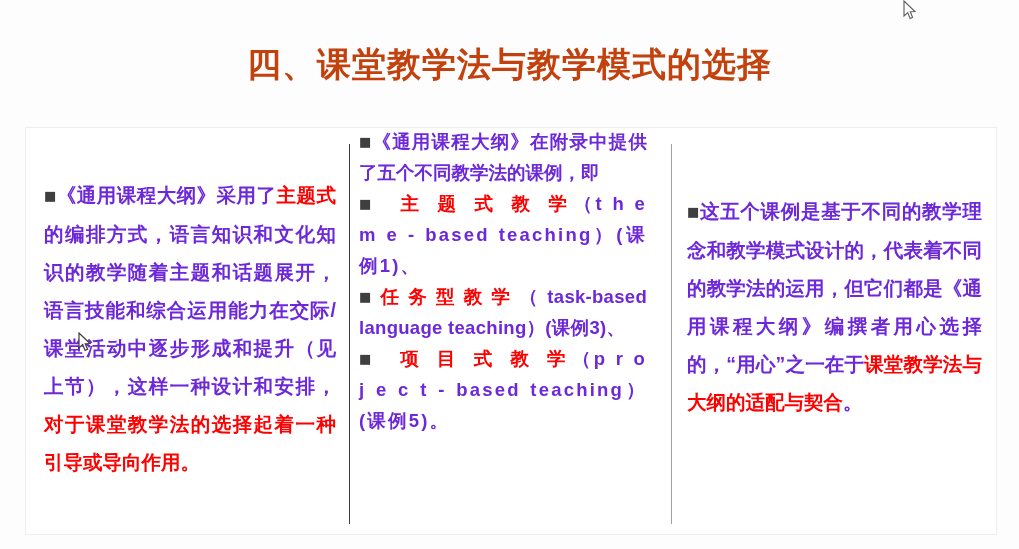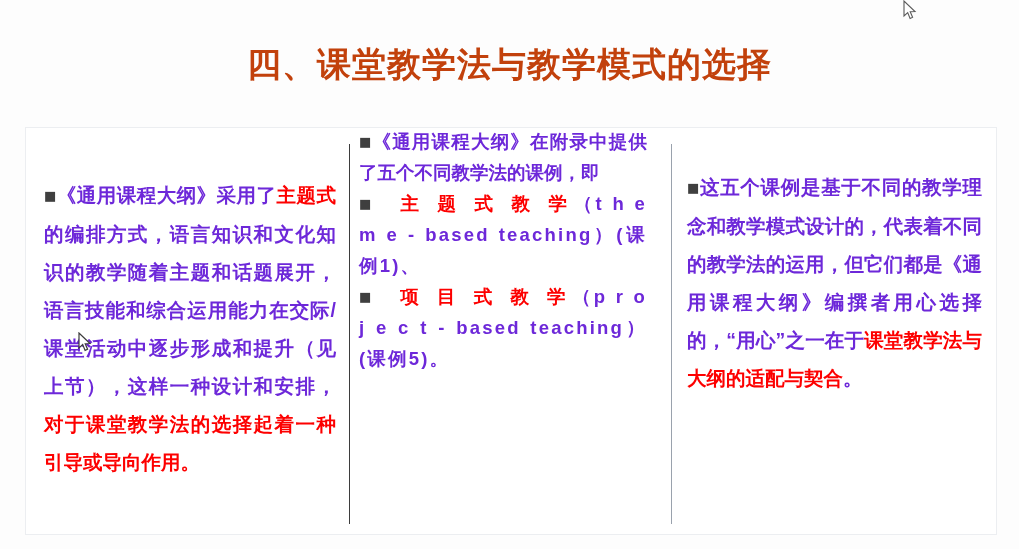--- a/index.html
+++ b/index.html
@@ -98,21 +98,21 @@
     text-align: justify;
     text-justify: inter-ideograph;
     font-size: 18.5px;
     line-height: 31px;
   }
   .mid-block .para { font-size: 18.5px; line-height: 31px; }
 
   .right-block {
     position: absolute;
     left: 16px;
-    top: 40px;
+    top: 64px;
     width: 295px;
     text-align: justify;
     text-justify: inter-ideograph;
   }
 
   .red { color: #fd0000; }
   .dark { color: #6d28d9; }
 
   .bullet {
     font-family: "DejaVu Sans", sans-serif;
@@ -158,20 +158,21 @@
     </div>
 
     <div class="col col-middle">
       <div class="mid-block">
 
         <p class="para"><span class="bullet">■</span><span class="dark">《通用课程大纲》在附录中提供了五个不同教学法的课例，即</span></p>
 
         <p class="para"><span class="bullet">■</span><span class="red wide">主 题 式 教 学</span><span class="dark eng wide2">（t h e m e - based teaching）(课例1)、</span></p>
 
 
+        <p class="para"><span class="bullet">■</span><span class="red">任务型教学</span><span class="dark eng">（task-based language teaching）(课例3)、</span></p>
 
 
         <p class="para"><span class="bullet">■</span><span class="red wide">项 目 式 教 学</span><span class="dark eng wide2">（p r o j e c t - based teaching）(课例5)。</span></p>
 
       </div>
     </div>
 
     <div class="col col-right">
       <div class="right-block">
         <p class="para"><span class="bullet">■</span><span class="dark">这五个课例是基于不同的教学理念和教学模式设计的，代表着不同的教学法的运用，但它们都是《通用课程大纲》编撰者用心选择的，“用心”之一在于</span><span class="red">课堂教学法与大纲的适配与契合</span><span class="dark">。</span></p>

